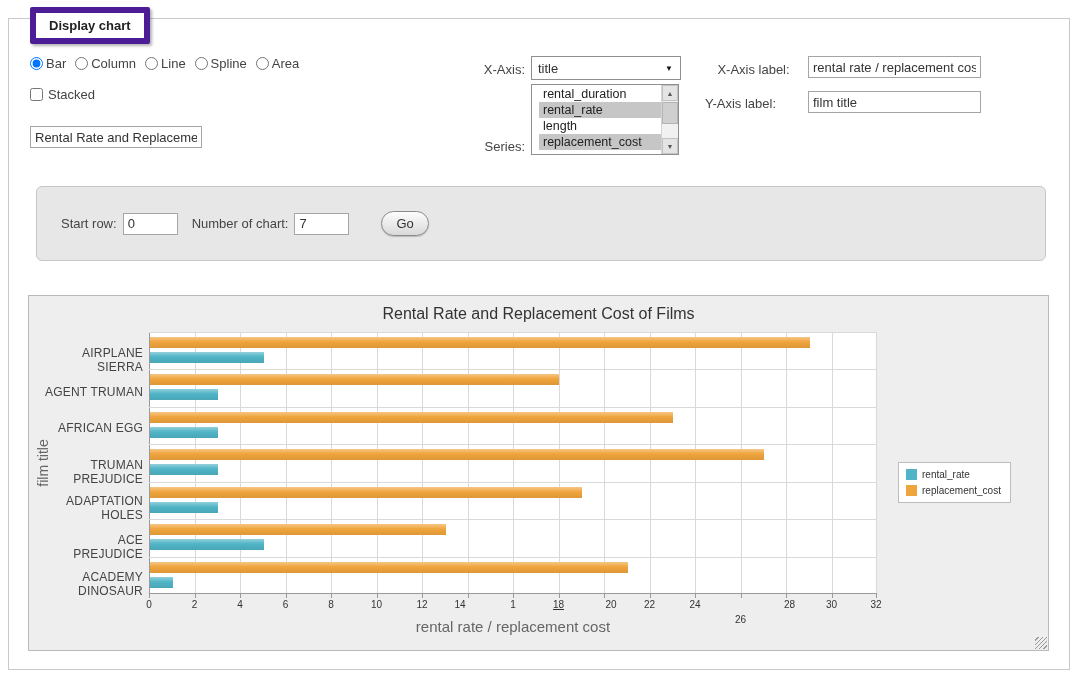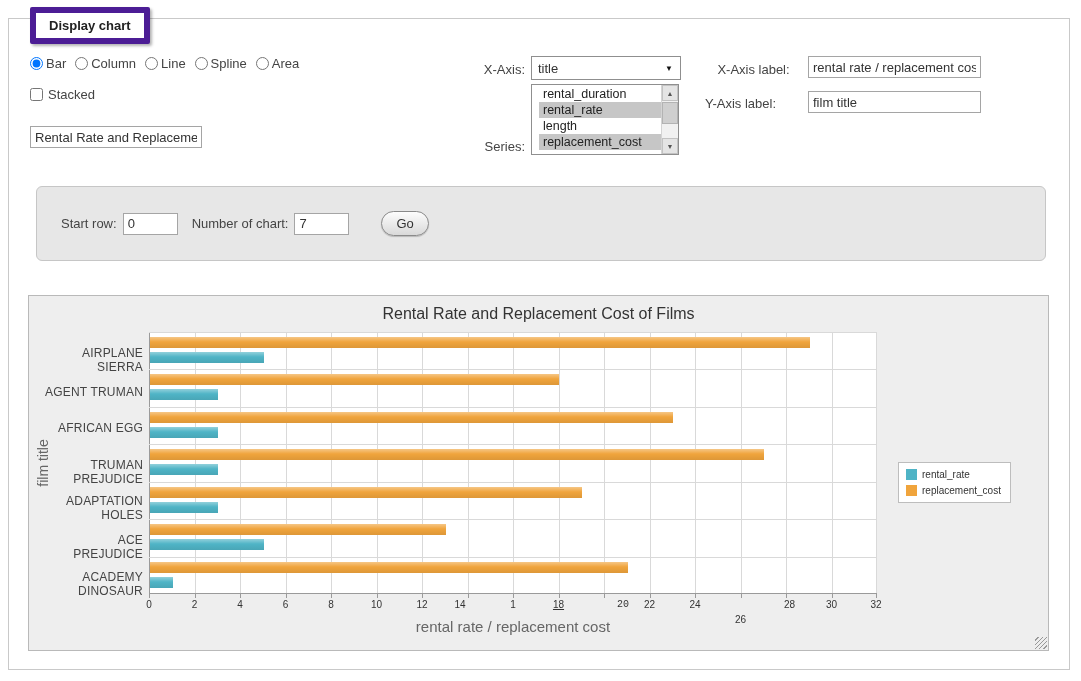--- a/index.html
+++ b/index.html
@@ -203,21 +203,21 @@
     <div class="tick-label" style="left: 327.5px;">10</div>
     <div class="tick" style="left: 393px;"></div>
     <div class="tick-label" style="left: 373px;">12</div>
     <div class="tick" style="left: 438.5px;"></div>
     <div class="tick-label" style="left: 411px;">14</div>
     <div class="tick" style="left: 484px;"></div>
     <div class="tick-label" style="left: 464px;">1</div>
     <div class="tick" style="left: 529.5px;"></div>
     <div class="tick-label" style="left: 509.5px; text-decoration: underline;">18</div>
     <div class="tick" style="left: 575px;"></div>
-    <div class="tick-label" style="left: 574px; font-family: Liberation Mono, monospace;">20</div>
+    <div class="tick-label" style="left: 562px;">20</div>
     <div class="tick" style="left: 620.5px;"></div>
     <div class="tick-label" style="left: 600.5px;">22</div>
     <div class="tick" style="left: 666px;"></div>
     <div class="tick-label" style="left: 646px;">24</div>
     <div class="tick" style="left: 711.5px;"></div>
     <div class="tick-label" style="left: 691.5px; margin-top: 15px;">26</div>
     <div class="tick" style="left: 757px;"></div>
     <div class="tick-label" style="left: 726px; text-align: right;">28</div>
     <div class="tick" style="left: 802.5px;"></div>
     <div class="tick-label" style="left: 782.5px;">30</div>

